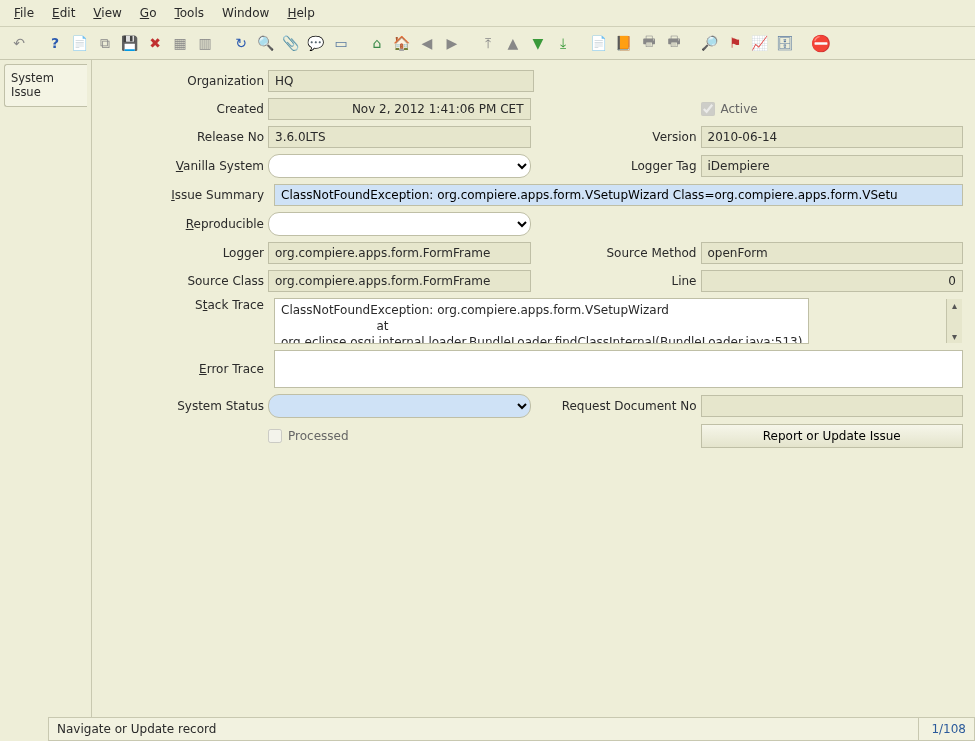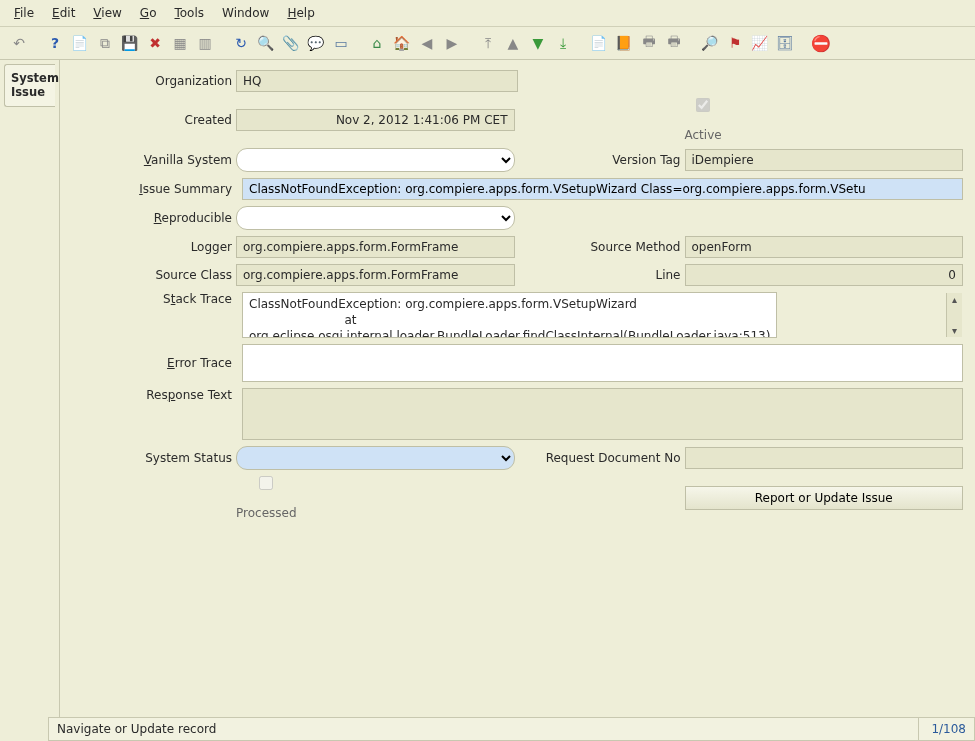--- a/index.html
+++ b/index.html
@@ -37,25 +37,24 @@
 .tbtn {
   width: 22px; height: 22px;
   display: flex; align-items: center; justify-content: center;
   border-radius: 2px;
   font-size: 14px;
   cursor: default;
 }
 .tsep { width: 8px; }
 .content-area { display: flex; flex: 1; overflow: hidden; }
 .tabstrip {
-  width: 60px;
+  width: 92px;
   background: #eeeed8;
   border-right: 1px solid #c8c8b0;
   padding-top: 4px;
-  font-weight: bold;
 }
 .vtab {
   margin: 0 4px 4px 4px;
   padding: 6px 6px;
   background: #f4f4e4;
   border: 1px solid #c0c0a8;
   border-right: none;
   border-radius: 3px 0 0 3px;
   font-size: 11.5px;
   line-height: 1.25;
@@ -108,23 +107,22 @@
   width: 100%;
   font-family: inherit;
   font-size: 12px;
   border: 1px solid #bfbfa6;
   padding: 4px 6px;
   resize: none;
   background: #fff;
 }
 textarea.readonly-ta { background: #e6e6cc; }
 .cbx {
-  display: flex; align-items: center; gap: 16px;
+  display: flex; align-items: center; gap: 6px;
   color: #666;
-  flex-direction: column;
 }
 .cbx input { width: 14px; height: 14px; }
 .btnwide {
   height: 24px;
   border: 1px solid #bfbfa6;
   background: linear-gradient(#f6f6ea,#e4e4cc);
   font-family: inherit;
   font-size: 12px;
   cursor: default;
 }
@@ -247,30 +245,44 @@
         <div class="lbl"></div>
         <div class="fld">
           <label class="cbx">
             <input type="checkbox" disabled="" checked="" style="">
             <span>Active</span>
           </label>
         </div>
       </div>
     </div>
 
+    <div class="row">
+      <div class="col2">
+        <div class="lbl">Release No</div>
+        <div class="fld">
+            <div class="readonly">3.6.0LTS</div>
+          </div>
+      </div>
+      <div class="col2 col2r">
+        <div class="lbl">Version</div>
+        <div class="fld">
+            <div class="readonly">2010-06-14</div>
+          </div>
+      </div>
+    </div>
 
     <div class="row">
       <div class="col2">
         <div class="lbl"><u>V</u>anilla System</div>
         <div class="fld">
             <select><option>No</option></select>
           </div>
       </div>
       <div class="col2 col2r">
-        <div class="lbl">Version Tag</div>
+        <div class="lbl">Logger Tag</div>
         <div class="fld">
             <div class="readonly">iDempiere</div>
           </div>
       </div>
     </div>
 
 
     <div class="row">
       <div class="lbl"><u>I</u>ssue Summary</div>
       <div class="fld">
@@ -332,26 +344,20 @@
       </div>
     </div>
 
     <div class="row" style="align-items:center">
       <div class="lbl"><u>E</u>rror Trace</div>
       <div class="fld">
           <textarea rows="2" style=""></textarea>
         </div>
     </div>
 
-    <div class="row" style="align-items:flex-start">
-      <div class="lbl">Res<u>p</u>onse Text</div>
-      <div class="fld">
-          <textarea rows="3" class="readonly-ta" readonly="" style=""></textarea>
-        </div>
-    </div>
 
     <div class="row">
       <div class="col2">
         <div class="lbl">System Status</div>
         <div class="fld">
             <select class="highlight" style="background:#cfe2f6"><option>Evaluation</option></select>
           </div>
       </div>
       <div class="col2 col2r">
         <div class="lbl">Request Document No</div>

